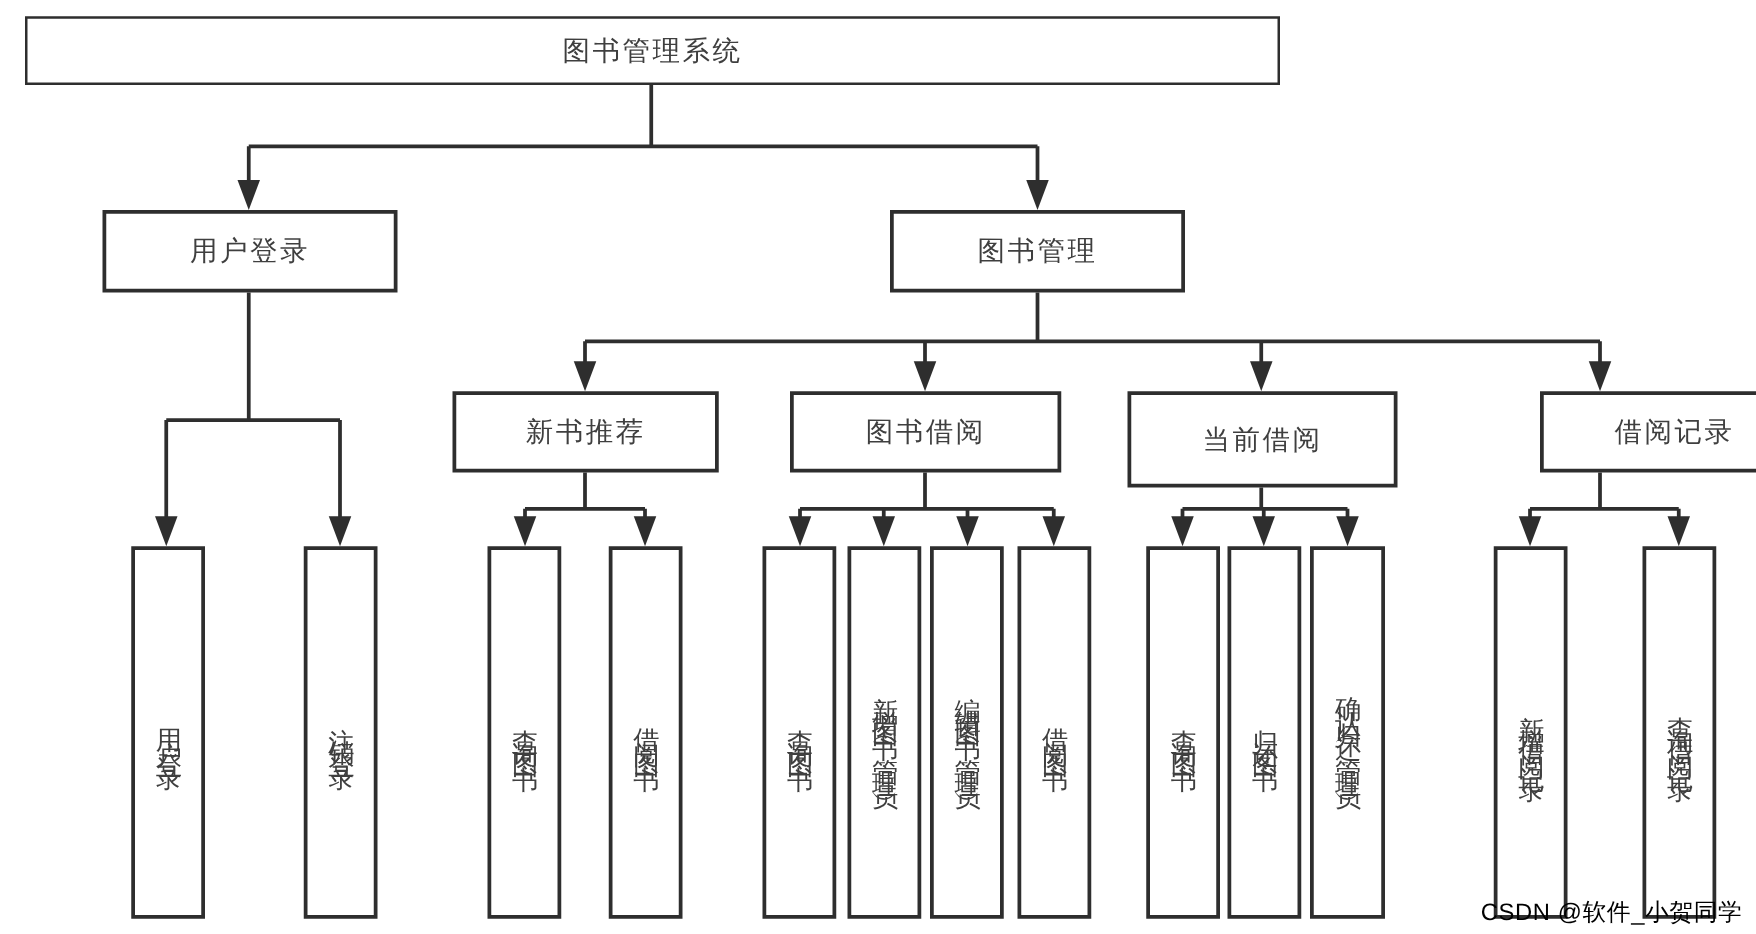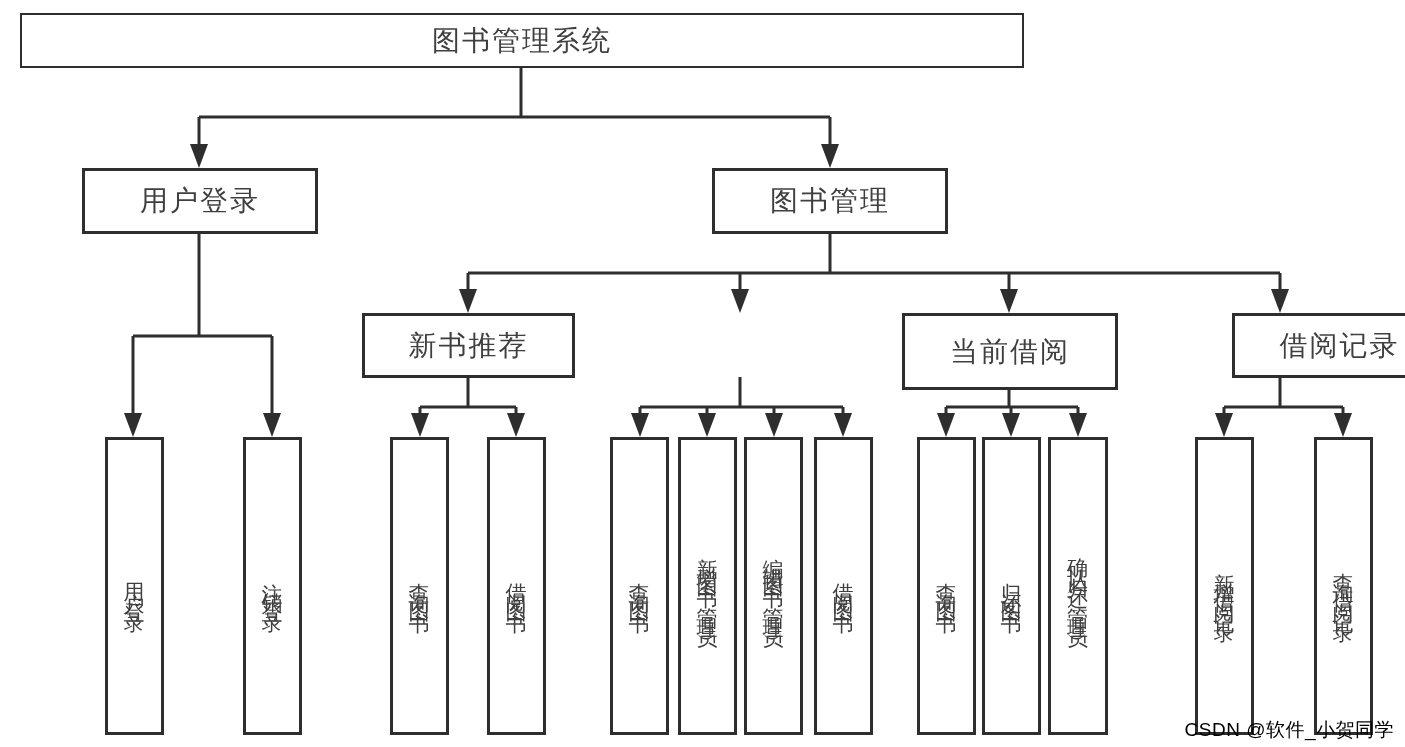--- a/index.html
+++ b/index.html
@@ -13,21 +13,21 @@
   .wires{position:absolute;left:0;top:0;width:1405px;height:747px;z-index:1;}
   .box{
     position:absolute;
     box-sizing:border-box;
     border:3px solid #2e2e2e;
     background:#ffffff;
     display:flex;align-items:center;justify-content:center;
     color:#3f3f3f;
     z-index:2;
   }
-  .hlabel{font-size:28px;letter-spacing:2px;white-space:nowrap;}
+  .hlabel{font-size:22px;letter-spacing:2px;white-space:nowrap;}
   .root{border-width:2.5px;}
   .leaf{width:59px;top:437px;height:298px;}
   .vtext{
     writing-mode:vertical-rl;
     text-orientation:mixed;
     font-size:21px;
     letter-spacing:10px;
     line-height:1;
     color:#3f3f3f;
   }
@@ -93,20 +93,23 @@
   <div class="box" style="left:82px;top:168px;width:236px;height:66px;">
     <span class="hlabel">用户登录</span>
   </div>
   <div class="box" style="left:362px;top:313px;width:213px;height:65px;">
     <span class="hlabel">新书推荐</span>
   </div>
 
   <div class="box" style="left:712px;top:168px;width:236px;height:66px;">
     <span class="hlabel">图书管理</span>
   </div>
+  <div class="box" style="left:632px;top:313px;width:217px;height:65px;">
+    <span class="hlabel">图书借阅</span>
+  </div>
   <div class="box" style="left:902px;top:313px;width:216px;height:77px;">
     <span class="hlabel">当前借阅</span>
   </div>
   <div class="box" style="left:1232px;top:313px;width:215px;height:65px;">
     <span class="hlabel">借阅记录</span>
   </div>
 
   <div class="box leaf" style="left:105px;">
     <span class="vtext">用户登录</span>
   </div>

